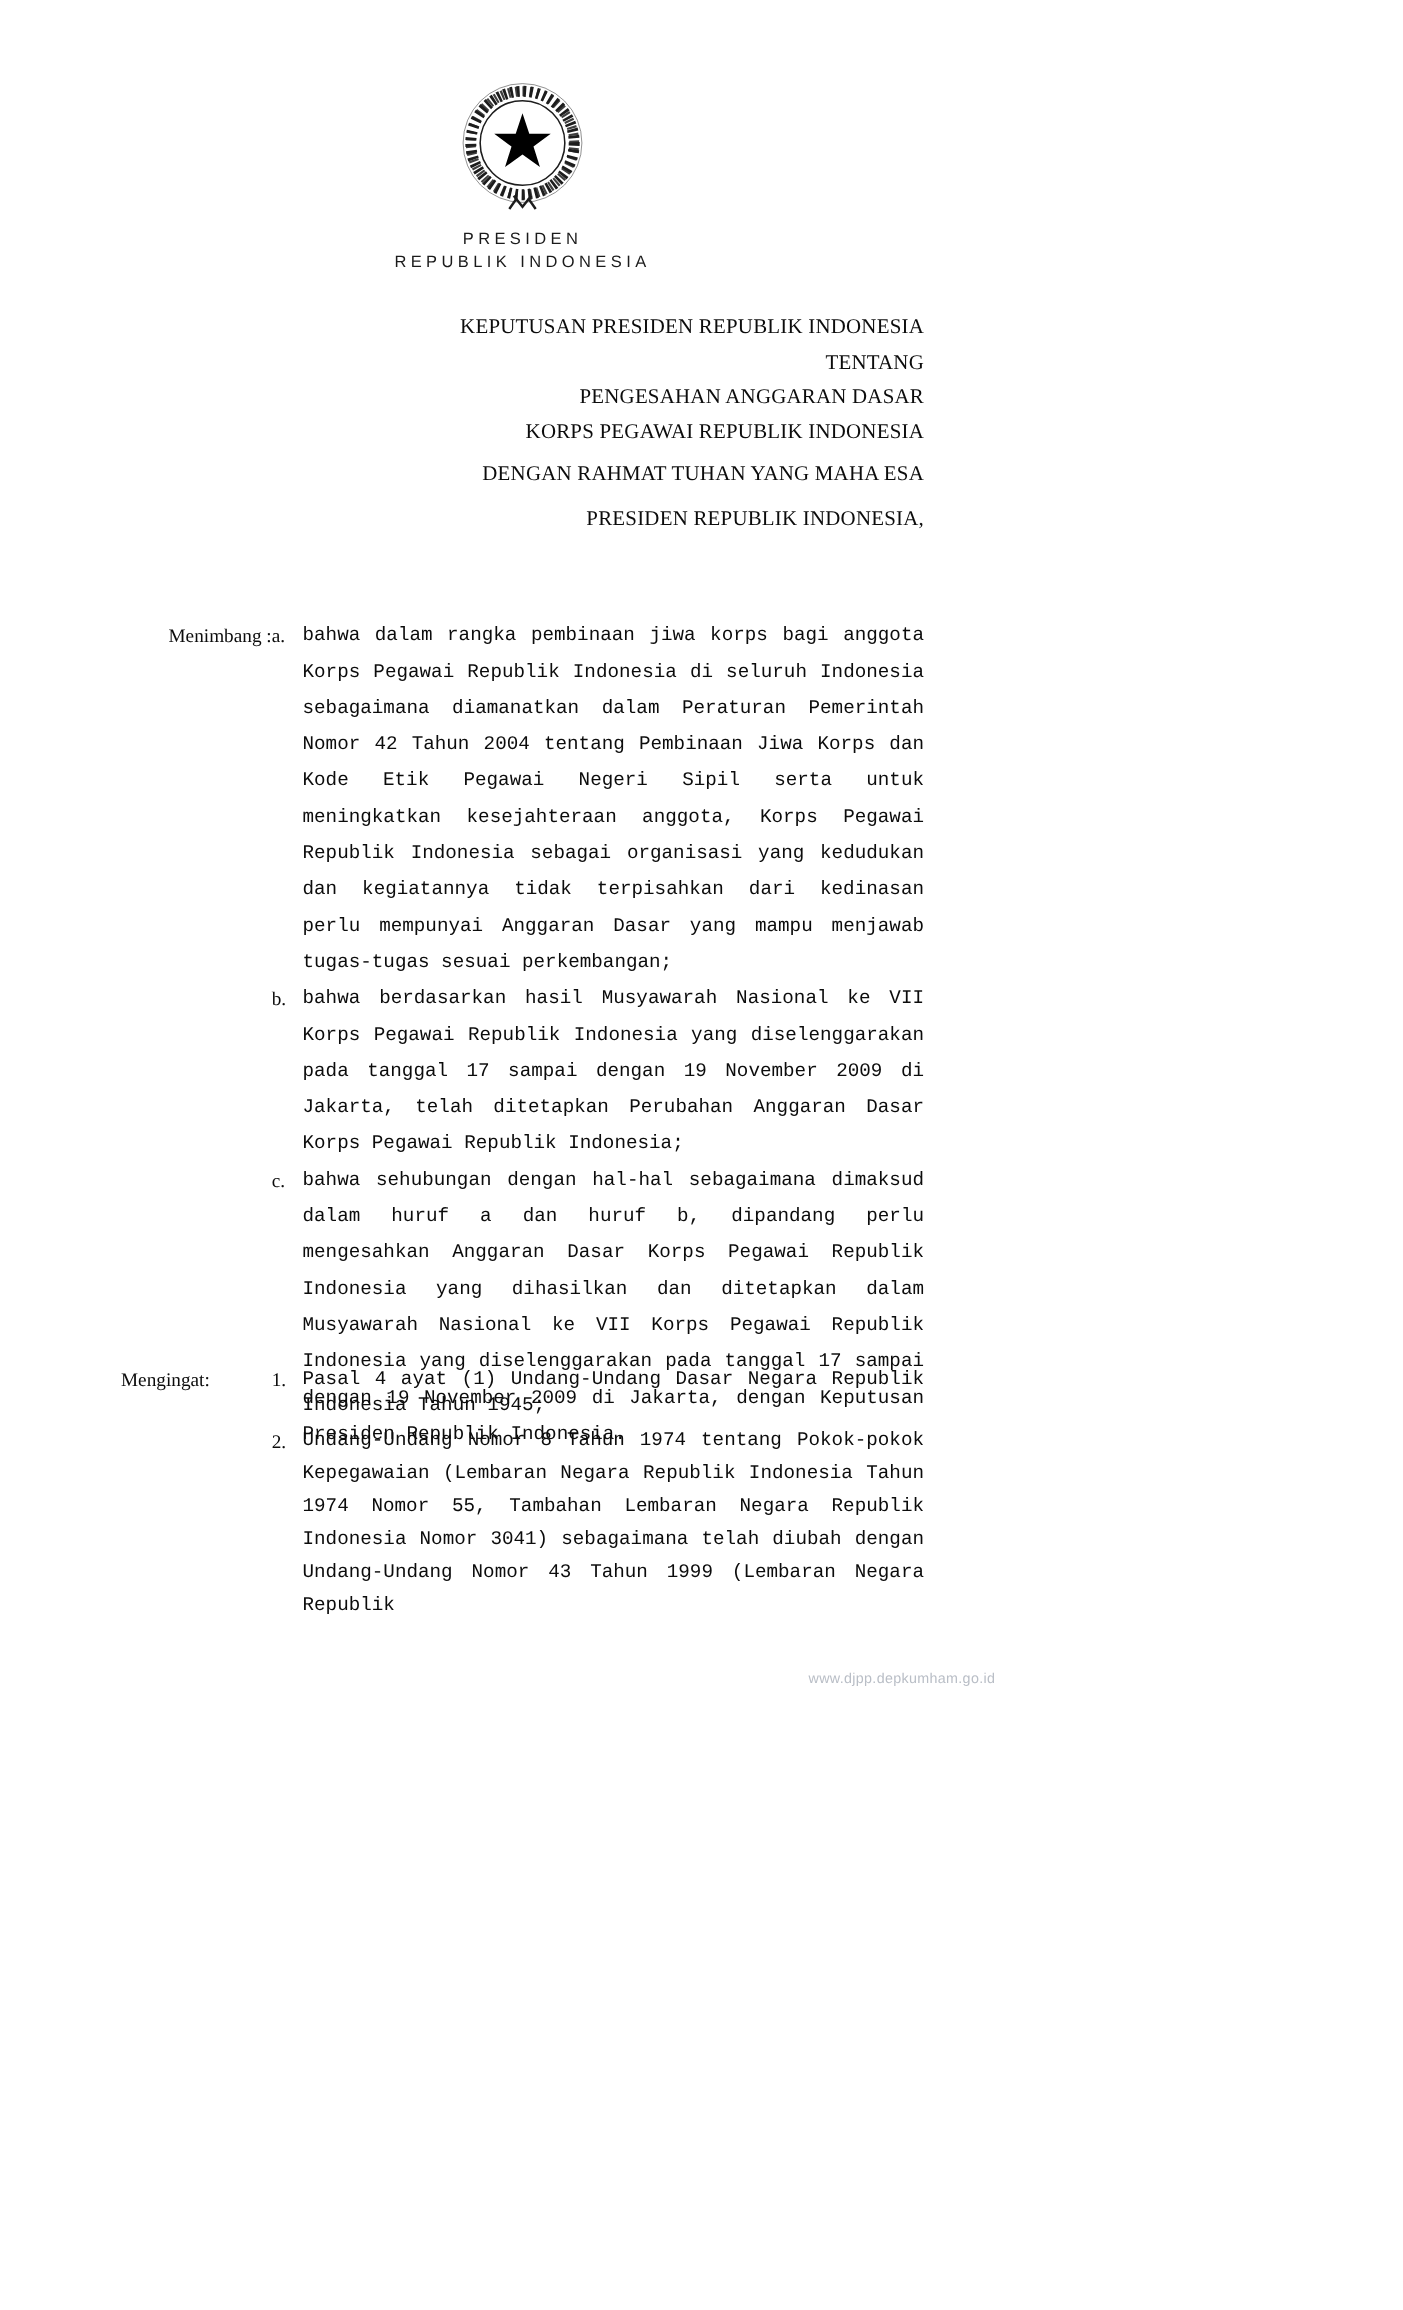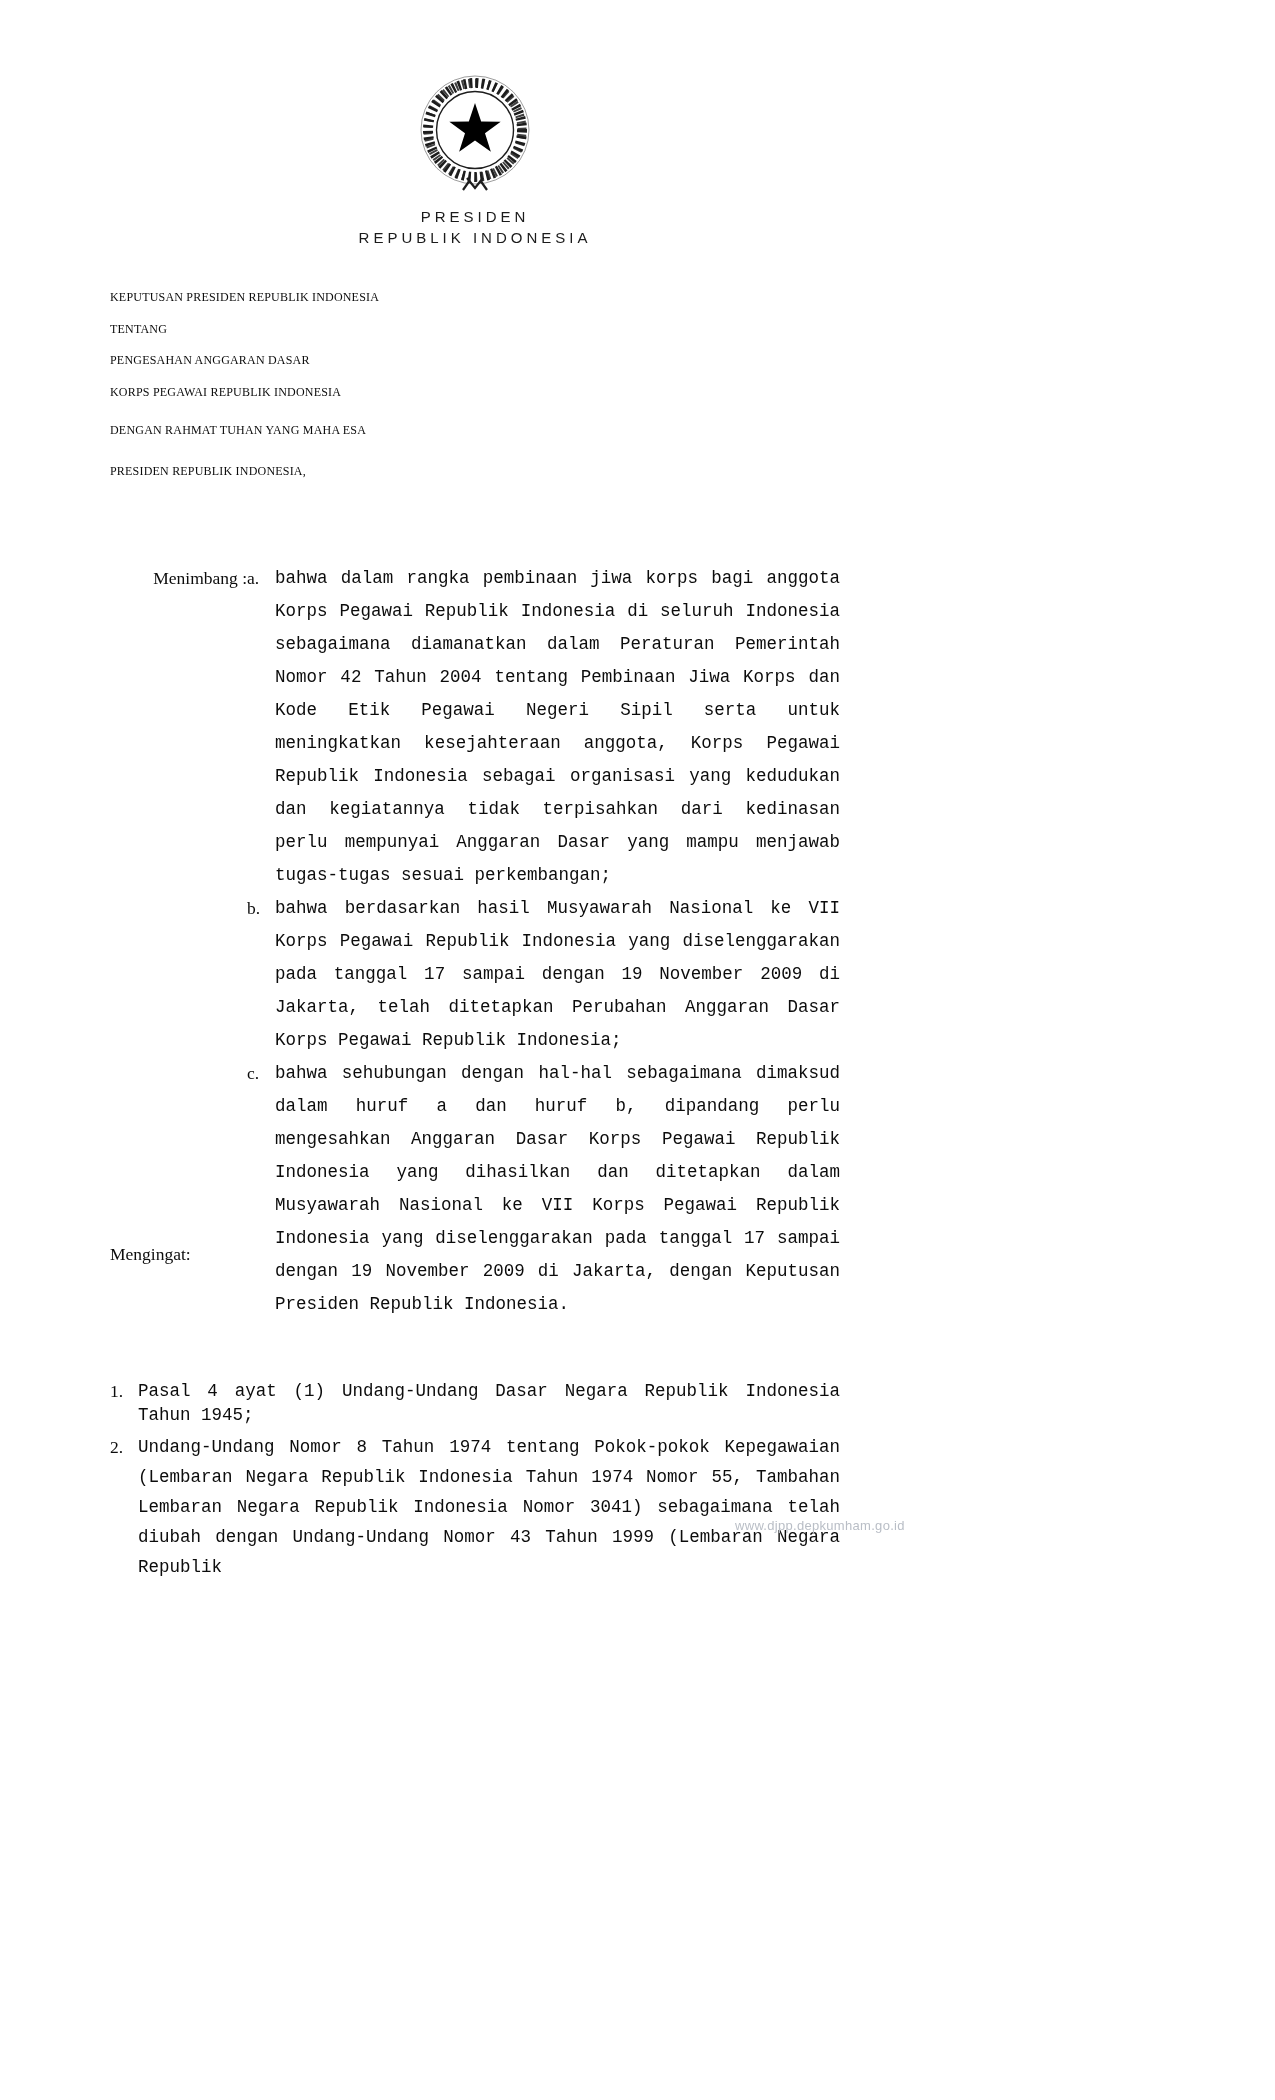--- a/index.html
+++ b/index.html
@@ -45,22 +45,22 @@
     color: #1b1b1b;
     font-weight: 400;
   }
 
   
   .title-block {
     position: absolute;
     top: 282px;
     left: 0;
     width: 100%;
-    text-align: left;
-    font-size: 12px;
+    text-align: right;
+    font-size: 19px;
     line-height: 31.5px;
     letter-spacing: 0.2px;
   }
   .invocation { margin-top: 7px; }
   .issuer { margin-top: 9px; }
 
   
   .section {
     position: absolute;
     left: 0;
@@ -79,21 +79,21 @@
     flex: 1;
     text-align: justify;
     text-align-last: left;
     font-family: Liberation Mono, monospace;
   }
   .lh-a { line-height: 33px; }   
   .lh-1 { line-height: 24px; }   
   .lh-2 { line-height: 30px; }   
   .section-menimbang { top: 562px; }
   .section-menimbang .section-label { line-height: 33px; text-align: right; }
-  .section-mengingat { top: 1242px; flex-direction: column; }
+  .section-mengingat { top: 1242px; }
   .section-mengingat .section-label { line-height: 24px; }
   .section-mengingat .item + .item { margin-top: 5px; }
 
   
   .watermark {
     position: absolute;
     left: 735px;
     top: 1518px;
     font-family: "Liberation Sans", sans-serif;
     font-size: 13px;

